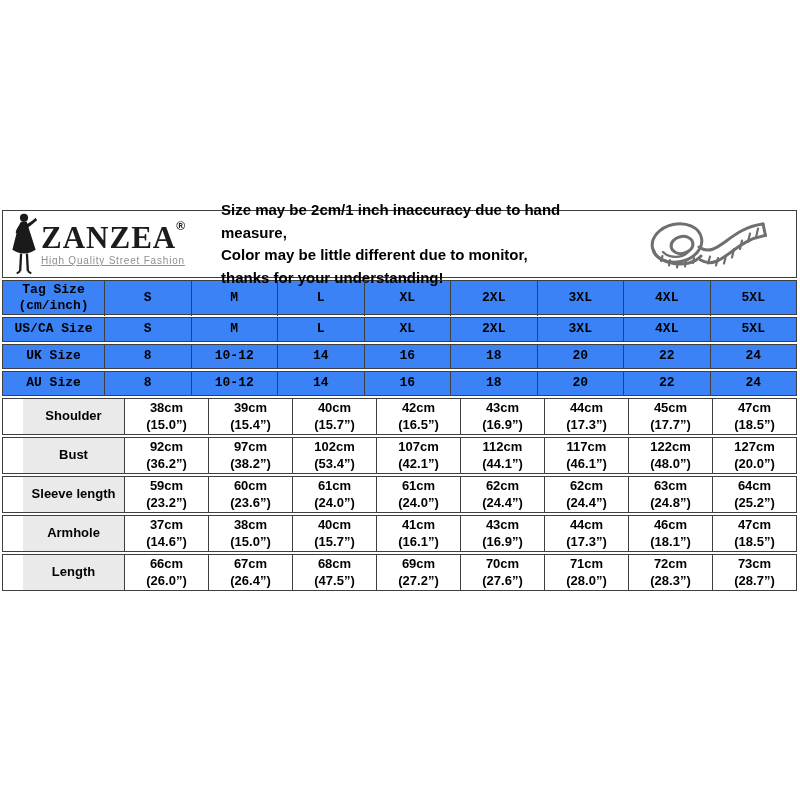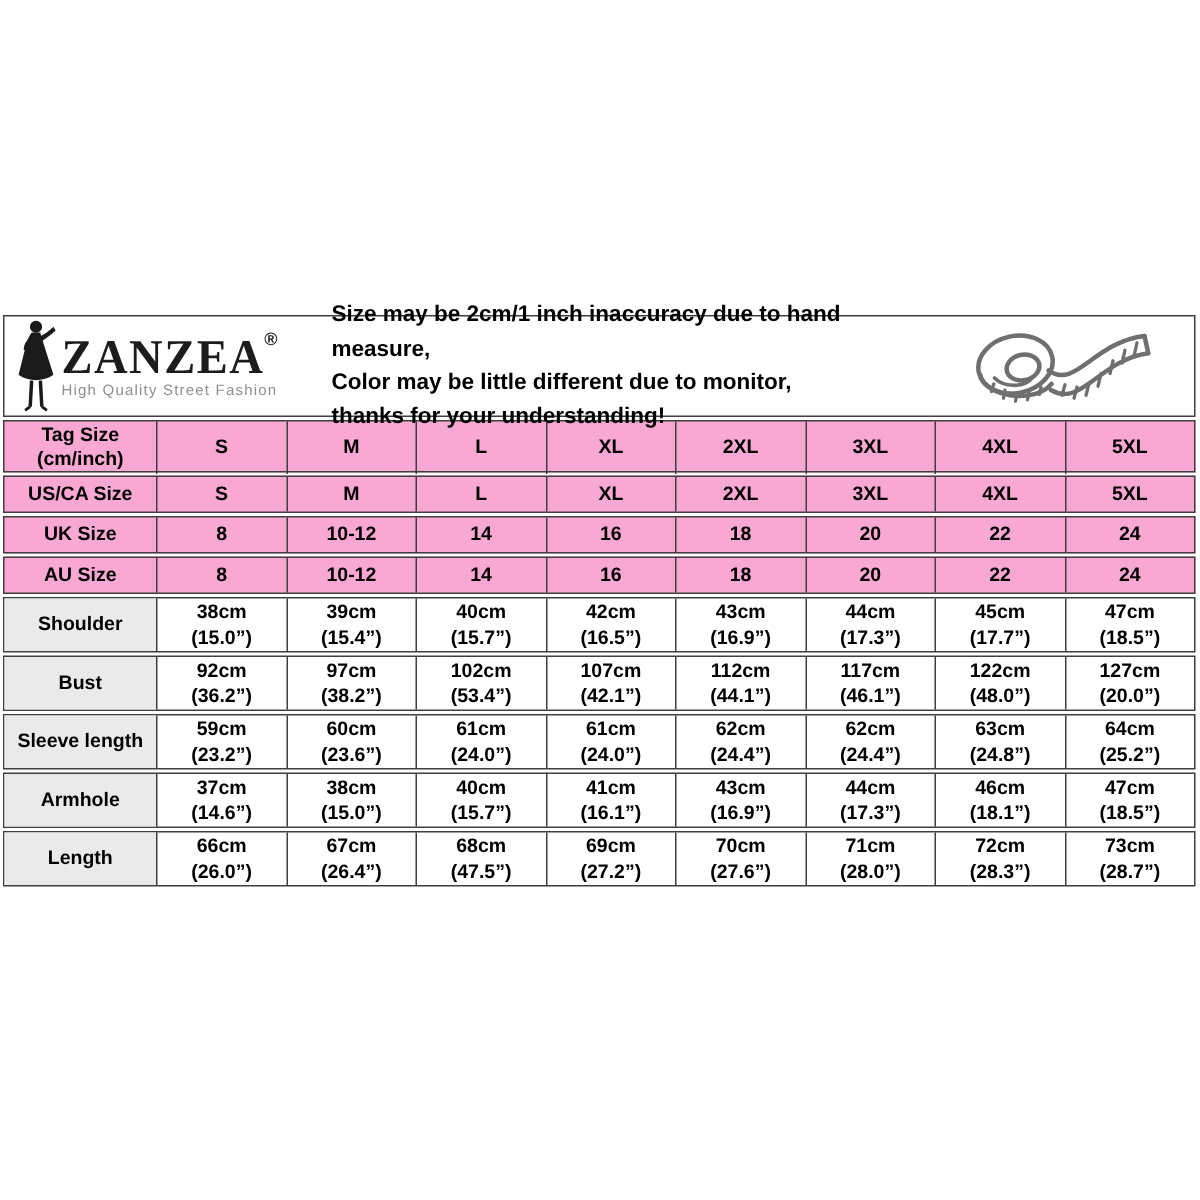--- a/index.html
+++ b/index.html
@@ -17,33 +17,33 @@
   }
   .logo { width:218px; display:flex; align-items:center; padding-left:6px; box-sizing:border-box; }
   .logo-figure { flex:0 0 auto; margin-right:2px; }
   .logo-text { display:flex; flex-direction:column; line-height:1;justify-content:space-between; }
   .brand-row { display:flex; align-items:flex-start; }
   .brand-name {
     font-family:"Liberation Serif","DejaVu Serif",serif; font-weight:700;
     font-size:31px; letter-spacing:1px; color:#1c1c1c; transform:scaleY(1.04);
   }
   .reg-mark { font-size:12px; font-weight:700; color:#1c1c1c; margin-top:-2px; }
-  .tagline { font-size:10px; color:#8f8f8f; letter-spacing:0.8px; margin-top:3px; white-space:nowrap; }
+  .tagline { font-size:10px; color:#8f8f8f; letter-spacing:0.8px; margin-top:3px; white-space:nowrap;text-decoration:underline; }
   .disclaimer { flex:1; text-align:left; font-weight:700; font-size:15px; line-height:1.5; color:#000; }
   .tape-wrap { width:178px; display:flex; justify-content:center; align-items:center; }
 
   
   .t-row {
     box-sizing:border-box; display:grid; grid-template-columns:101px repeat(8,1fr);
     border:1px solid #3f3f3f; margin-top:2px; background:#ffffff;
   }
-  .t-row.shaded { background:#f9a8d4; }
+  .t-row.shaded { background:#3b82f6;font-family:Liberation Mono, monospace; }
   .rh-head { height:35px; }
   .rh-s { height:25px; }
-  .rh-d { height:37px; }
+  .rh-d { height:37px;padding-left:20px; }
   .cell {
     border-left:1px solid #3f3f3f; display:flex; align-items:center; justify-content:center;
     text-align:center; font-weight:700; font-size:13px; line-height:1.25;
     white-space:pre-line; color:#000; padding:1px 2px; box-sizing:border-box;
   }
   .cell:first-child { border-left:none; }
   .t-row:not(.shaded) .cell.label { background:#eaeaea; }
 </style>
 </head>
 <body>

